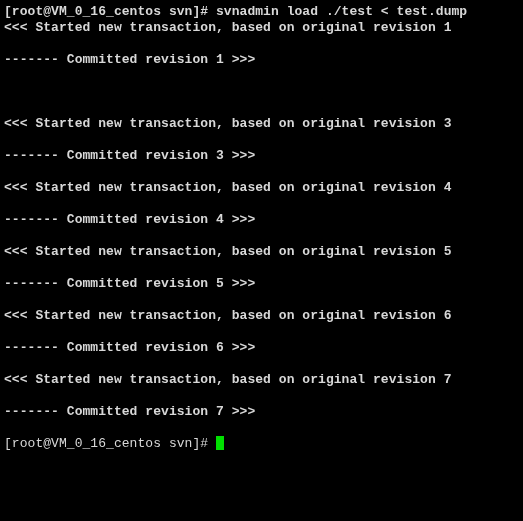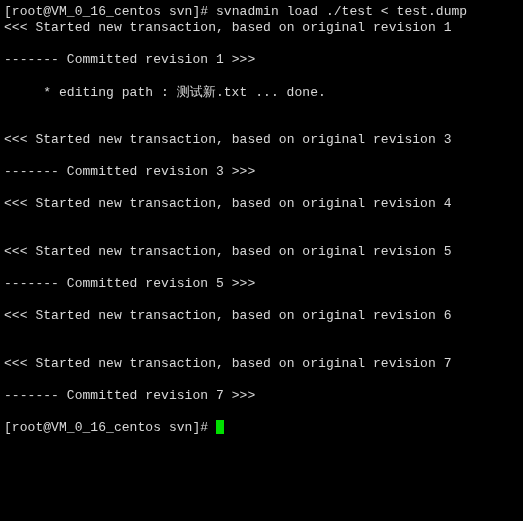--- a/index.html
+++ b/index.html
@@ -21,20 +21,21 @@
     padding: 4px 0 0 4px;
     box-sizing: border-box;
     letter-spacing: 0.05px;
     -webkit-font-smoothing: none;
   }
   .line {
     white-space: pre;
     height: 16px;
     min-height: 16px;
     display: block;
+    font-weight: bold;
   }
   .line.blank {
     height: 16px;
   }
   .prompt-line {
     white-space: pre;
     height: 16px;
     display: flex;
     align-items: flex-start;
   }
@@ -53,36 +54,37 @@
 </head>
 <body>
 
 <div id="terminal">
   <div id="scrollback">
       <div class="line">[root@VM_0_16_centos svn]# svnadmin load ./test &lt; test.dump</div>
       <div class="line">&lt;&lt;&lt; Started new transaction, based on original revision 1</div>
       <div class="line blank"></div>
       <div class="line">------- Committed revision 1 &gt;&gt;&gt;</div>
       <div class="line blank"></div>
-      <div class="line">     * editing path : <span class="cjk">测</span><span class="cjk">试</span><span class="cjk">新</span>.txt ... done.</div>
       <div class="line blank"></div>
       <div class="line blank"></div>
       <div class="line">&lt;&lt;&lt; Started new transaction, based on original revision 3</div>
       <div class="line blank"></div>
       <div class="line">------- Committed revision 3 &gt;&gt;&gt;</div>
       <div class="line blank"></div>
       <div class="line">&lt;&lt;&lt; Started new transaction, based on original revision 4</div>
       <div class="line blank"></div>
+      <div class="line">------- Committed revision 4 &gt;&gt;&gt;</div>
       <div class="line blank"></div>
       <div class="line">&lt;&lt;&lt; Started new transaction, based on original revision 5</div>
       <div class="line blank"></div>
       <div class="line">------- Committed revision 5 &gt;&gt;&gt;</div>
       <div class="line blank"></div>
       <div class="line">&lt;&lt;&lt; Started new transaction, based on original revision 6</div>
       <div class="line blank"></div>
+      <div class="line">------- Committed revision 6 &gt;&gt;&gt;</div>
       <div class="line blank"></div>
       <div class="line">&lt;&lt;&lt; Started new transaction, based on original revision 7</div>
       <div class="line blank"></div>
       <div class="line">------- Committed revision 7 &gt;&gt;&gt;</div>
       <div class="line blank"></div>
     </div>
   <div class="prompt-line">
     <span class="txt">[root@VM_0_16_centos svn]# </span><span class="cursor"></span>
   </div>
 </div>

